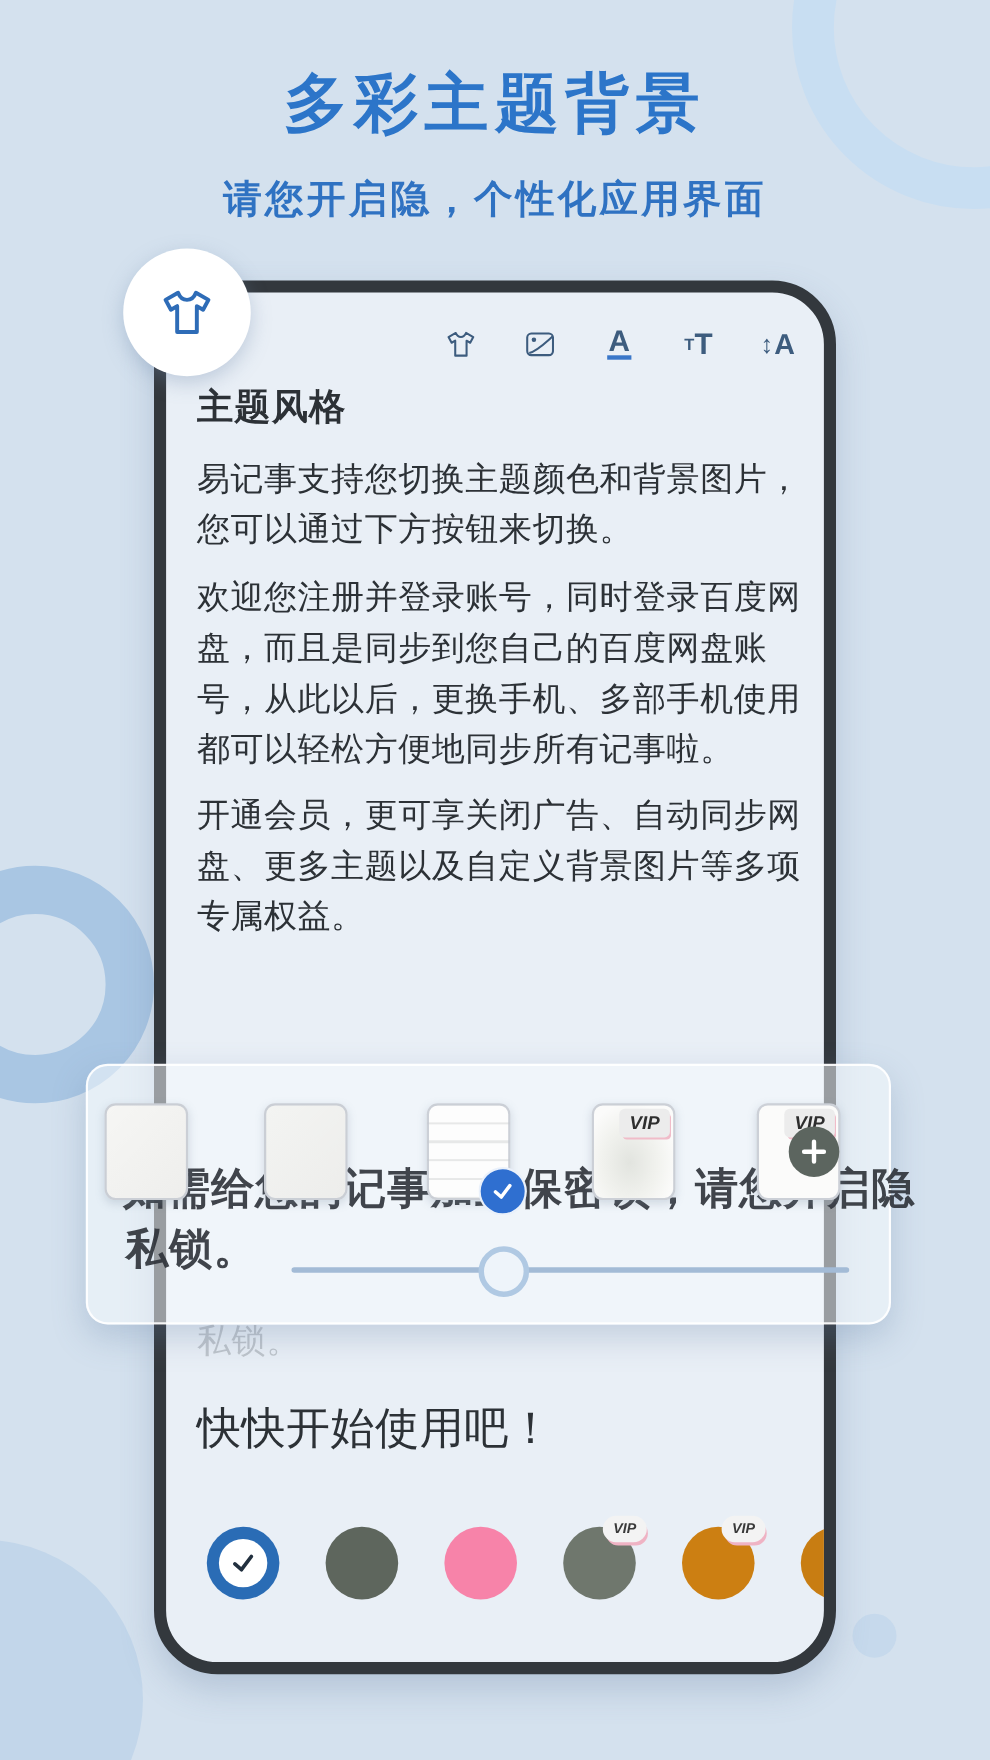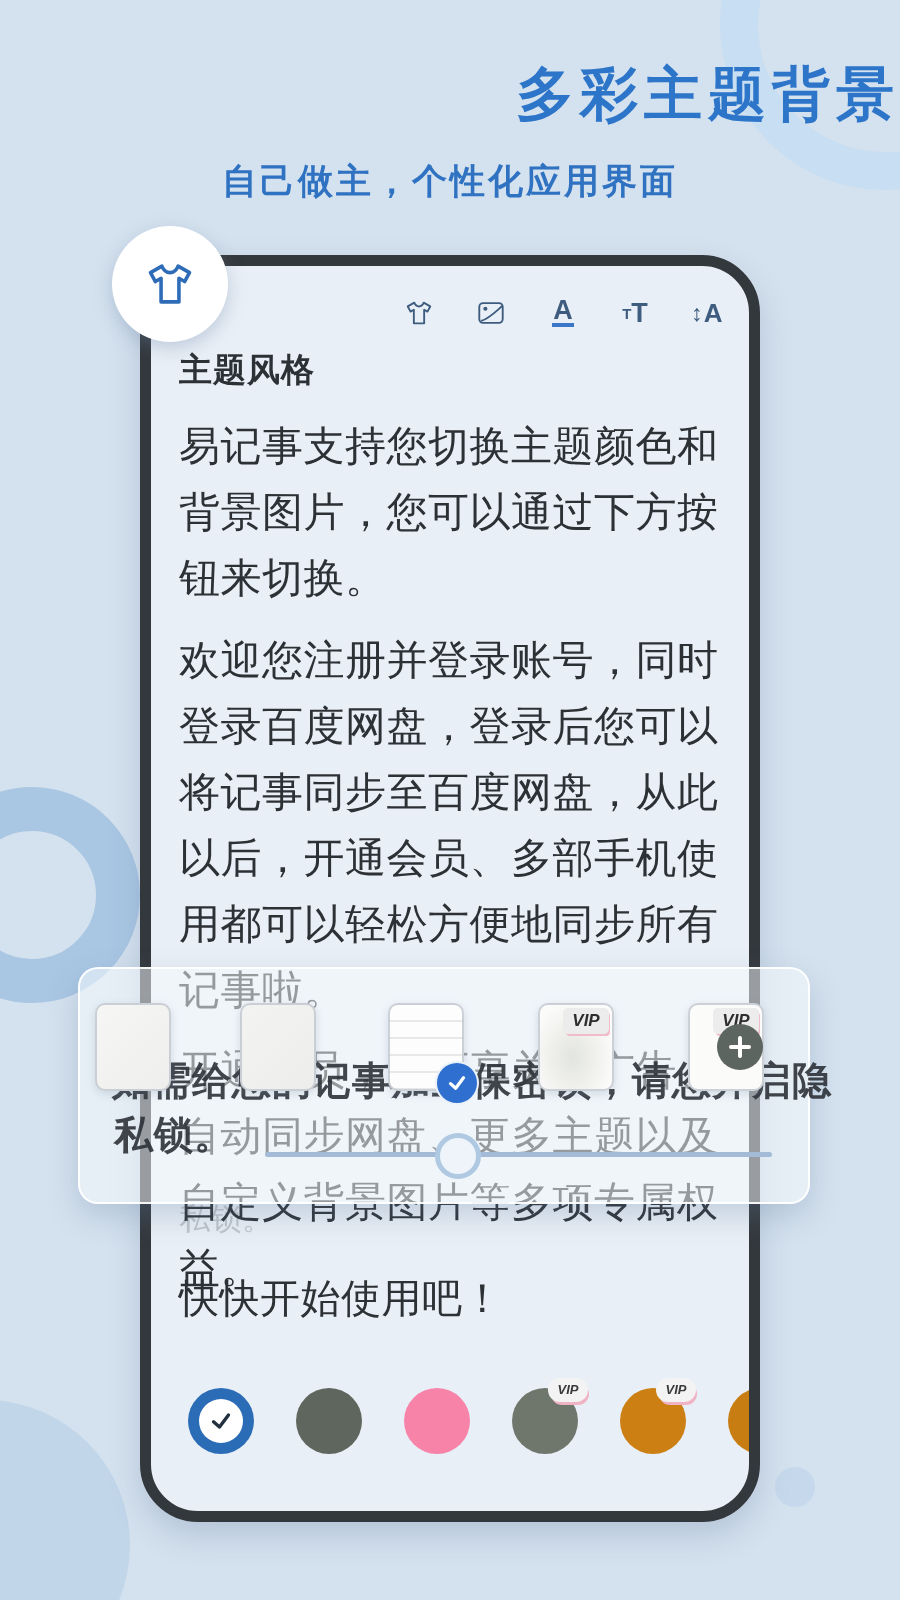--- a/index.html
+++ b/index.html
@@ -8,21 +8,21 @@
     background:#d4e1ee;
     font-family:"Liberation Sans","DejaVu Sans",sans-serif;
   }
   
   .deco{position:absolute;border-radius:50%;}
   .ring-tr{left:720px;top:-140px;width:330px;height:330px;border:38px solid #c8def2;box-sizing:border-box;background:transparent;}
   .ring-left{left:-76px;top:787px;width:216px;height:216px;border:44px solid #a9c6e3;box-sizing:border-box;}
   .circle-bl{left:-160px;top:1400px;width:290px;height:290px;background:#c2d6ea;}
   .dot-r{left:775px;top:1467px;width:40px;height:40px;background:#c6d9ec;}
   
-  .title{position:absolute;top:56px;left:0;right:0;text-align:right;
+  .title{position:absolute;top:56px;left:0;right:0;text-align:center;
     font-size:58px;font-weight:900;color:#2c75c9;letter-spacing:6px;}
   .subtitle{position:absolute;top:158px;left:0;right:0;text-align:center;
     font-size:35px;font-weight:700;color:#2f72c2;letter-spacing:3px;}
   
   .phone{position:absolute;left:140px;top:255px;width:620px;height:1267px;
     box-sizing:border-box;border:11px solid #33383d;border-radius:58px;
     background:#e9eff6;overflow:hidden;z-index:10;
     box-shadow:0 14px 30px rgba(90,115,150,.25);}
   .toolbar{position:absolute;top:30px;right:26px;display:flex;gap:40px;align-items:center;height:34px;}
   .tool{width:32px;height:34px;display:flex;align-items:center;justify-content:center;color:#3d5c7e;}
@@ -33,21 +33,21 @@
   .glyph-lh{font-size:26px;font-weight:700;}
   .glyph-lh .arrow{font-size:23px;margin-right:1px;}
   
   .badge-circle{position:absolute;left:112px;top:226px;width:116px;height:116px;
     border-radius:50%;background:#ffffff;z-index:30;
     box-shadow:0 6px 18px rgba(110,135,170,.35);
     display:flex;align-items:center;justify-content:center;}
   
   .doc{position:absolute;left:28px;top:82px;width:566px;color:#2c3136;}
   .doc h1{font-size:33px;font-weight:800;margin:0 0 20px;letter-spacing:1px;}
-  .doc p{font-size:41px;line-height:66px;margin:0 0 16px;letter-spacing:0.5px;}
+  .doc p{font-size:30px;line-height:46px;margin:0 0 16px;letter-spacing:0.5px;}
   .doc p.m2{margin-bottom:14px;}
   .doc p.m3{margin-bottom:27px;}
   .ghost-line{position:absolute;left:28px;top:932px;font-size:31px;color:#2c3136;opacity:.22;letter-spacing:.5px;}
   .closing{position:absolute;left:28px;top:1005px;font-size:40px;color:#2c3136;letter-spacing:.5px;}
   
   .swatch{position:absolute;top:1122px;width:66px;height:66px;border-radius:50%;}
   .sw0{left:37px;}.sw1{left:145px;}.sw2{left:253px;}.sw3{left:361px;}.sw4{left:469px;}.sw5{left:577px;}
   .swatch .inner{position:absolute;left:50%;top:50%;transform:translate(-50%,-50%);
     width:44px;height:44px;border-radius:50%;background:#fff;display:flex;align-items:center;justify-content:center;}
   .vip-mini{position:absolute;top:-10px;right:-10px;min-width:34px;height:24px;padding:0 3px;
@@ -85,21 +85,21 @@
 </style>
 </head>
 <body>
 
 <div class="deco ring-tr"></div>
 <div class="deco ring-left"></div>
 <div class="deco circle-bl"></div>
 <div class="deco dot-r"></div>
 
 <div class="title">多彩主题背景</div>
-<div class="subtitle">自己做主，个性化应用界面</div>
+<div class="subtitle">请您开启隐，个性化应用界面</div>
 
 <div class="phone">
 
   <div class="toolbar">
     <div class="tool">
       <svg width="30" height="30" viewBox="0 0 32 32" fill="none" stroke="#3d5c7e" stroke-width="2" stroke-linejoin="round">
         <path d="M11 5 L4 9 L7 14.5 L10.5 12.5 V27 H21.5 V12.5 L25 14.5 L28 9 L21 5 C20 7.5 18.2 9 16 9 C13.8 9 12 7.5 11 5 Z"></path>
       </svg>
     </div>
     <div class="tool">
@@ -118,21 +118,21 @@
     </div>
     <div class="tool glyph-lh">
       <span class="arrow">↕</span>
         <span>A</span>
     </div>
   </div>
 
   <div class="doc">
     <h1>主题风格</h1>
     <p>易记事支持您切换主题颜色和背景图片，您可以通过下方按钮来切换。</p>
-    <p class="m2">欢迎您注册并登录账号，同时登录百度网盘，登录后您可以将记事同步至百度网盘，从此以后，开通会员、多部手机使用都可以轻松方便地同步所有记事啦。</p>
+    <p class="m2">欢迎您注册并登录账号，同时登录百度网盘，而且是同步到您自己的百度网盘账号，从此以后，更换手机、多部手机使用都可以轻松方便地同步所有记事啦。</p>
     <p>开通会员，更可享关闭广告、自动同步网盘、更多主题以及自定义背景图片等多项专属权益。</p>
   </div>
   <div class="ghost-line">私锁。</div>
   <div class="closing">快快开始使用吧！</div>
 
   <div class="swatch sw0" style="background-color: rgb(42, 108, 181);">
     <span class="inner">
       <svg width="30" height="30" viewBox="0 0 40 40" fill="none" stroke="#22303f" stroke-width="4.5" stroke-linecap="round" stroke-linejoin="round">
           <path d="M10 21 L18 28 L30 12"></path>
         </svg>

